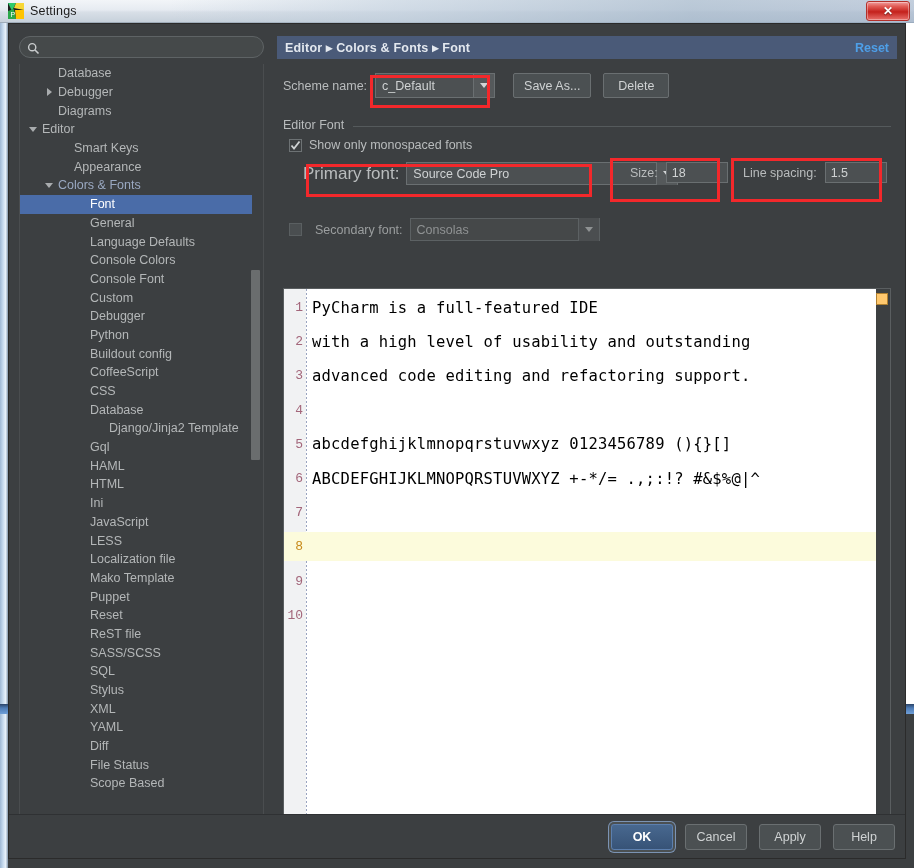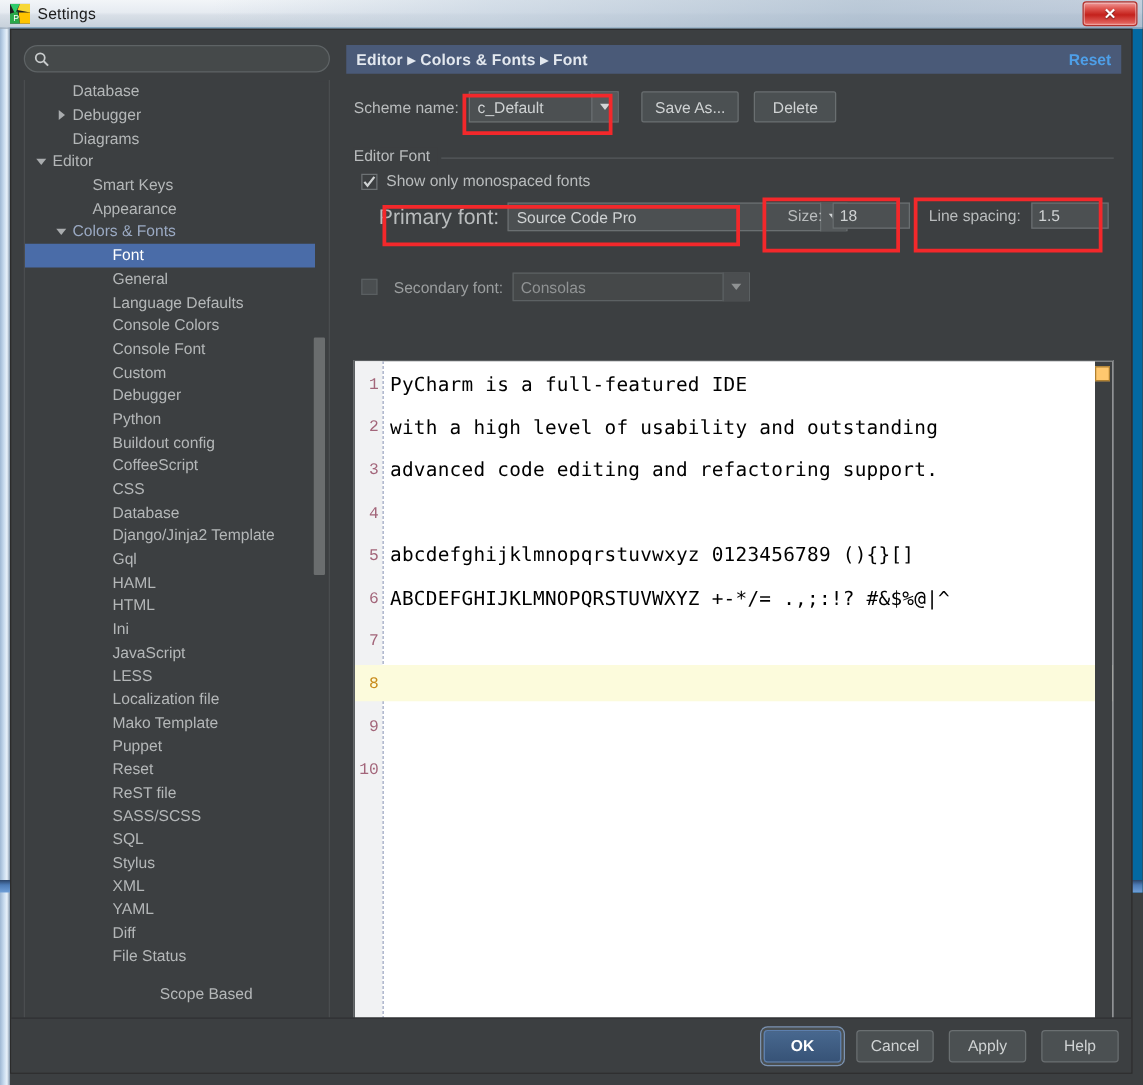--- a/index.html
+++ b/index.html
@@ -7,21 +7,21 @@
     width: 914px; height: 868px;
     background: #3c3f41;
     font-family: "Liberation Sans", sans-serif;
     overflow: hidden;
   }
 
   
   #window {
     position: absolute; left: 0; top: 0;
     width: 914px; height: 714px;
-    background: #0369a1;
+    background: #ffffff;
   }
   #desktop-left {
     position: absolute; left: 0; top: 0; width: 8px; height: 868px;
     background: linear-gradient(to right, #9fb8d4 0%, #c9dcef 40%, #e8f1fa 70%, #7f93a8 100%);
   }
   #desktop-bottom {
     position: absolute; left: 0; bottom: 0; width: 914px; height: 10px;
     background: linear-gradient(to bottom, #2b4468 0%, #4d7bb5 40%, #6f9fd8 100%);
   }
   #titlebar {
@@ -417,21 +417,21 @@
               <span class="tree-label">CoffeeScript</span>
             </div>
             <div class="tree-row" style="padding-left: 54px;">
               <span class="tw"></span>
               <span class="tree-label">CSS</span>
             </div>
             <div class="tree-row" style="padding-left: 54px;">
               <span class="tw"></span>
               <span class="tree-label">Database</span>
             </div>
-            <div class="tree-row" style="padding-left: 54px;">
+            <div class="tree-row" style="padding-left: 54px; gap: 19px;">
               <span class="tw"></span>
               <span class="tree-label">Django/Jinja2 Template</span>
             </div>
             <div class="tree-row" style="padding-left: 54px;">
               <span class="tw"></span>
               <span class="tree-label">Gql</span>
             </div>
             <div class="tree-row" style="padding-left: 54px;">
               <span class="tw"></span>
               <span class="tree-label">HAML</span>
@@ -493,21 +493,21 @@
               <span class="tree-label">YAML</span>
             </div>
             <div class="tree-row" style="padding-left: 54px;">
               <span class="tw"></span>
               <span class="tree-label">Diff</span>
             </div>
             <div class="tree-row" style="padding-left: 54px;">
               <span class="tw"></span>
               <span class="tree-label">File Status</span>
             </div>
-            <div class="tree-row" style="padding-left: 54px; flex-direction: column;">
+            <div class="tree-row" style="padding-left: 54px;">
               <span class="tw"></span>
               <span class="tree-label">Scope Based</span>
             </div>
           </div>
         <div id="tree-scroll-track">
           <div id="tree-scroll-thumb"></div>
         </div>
       </div>
     </div>
 

